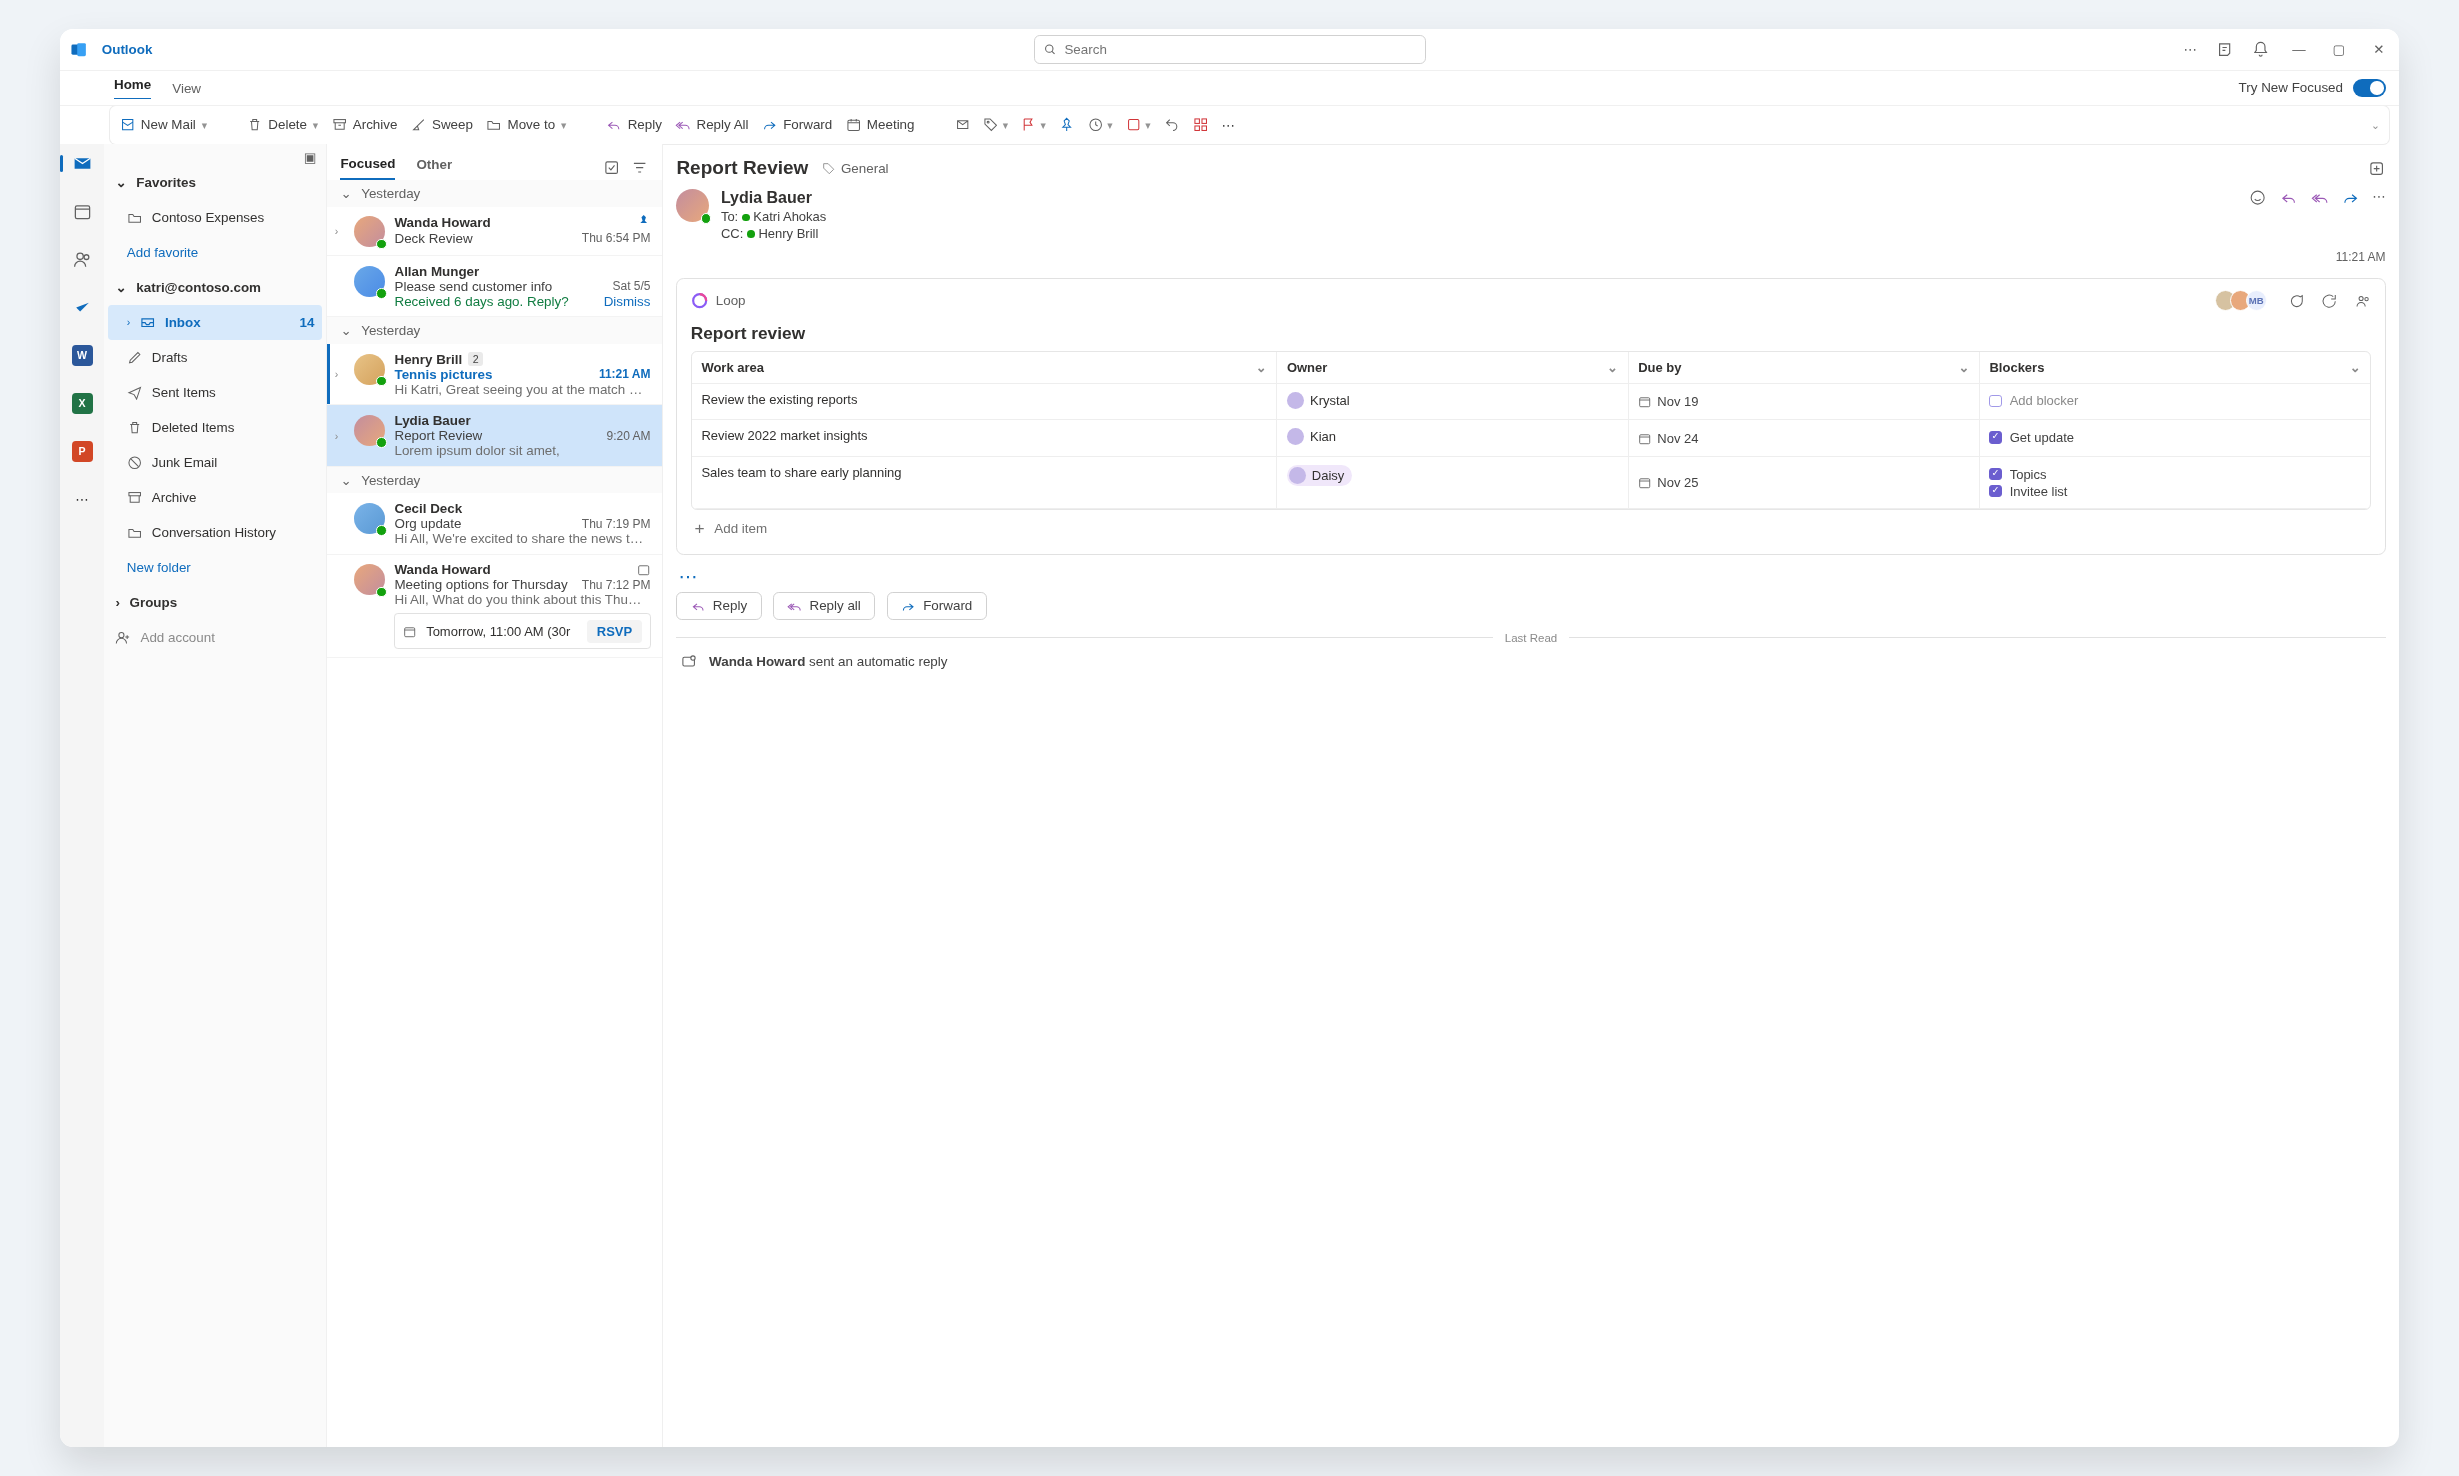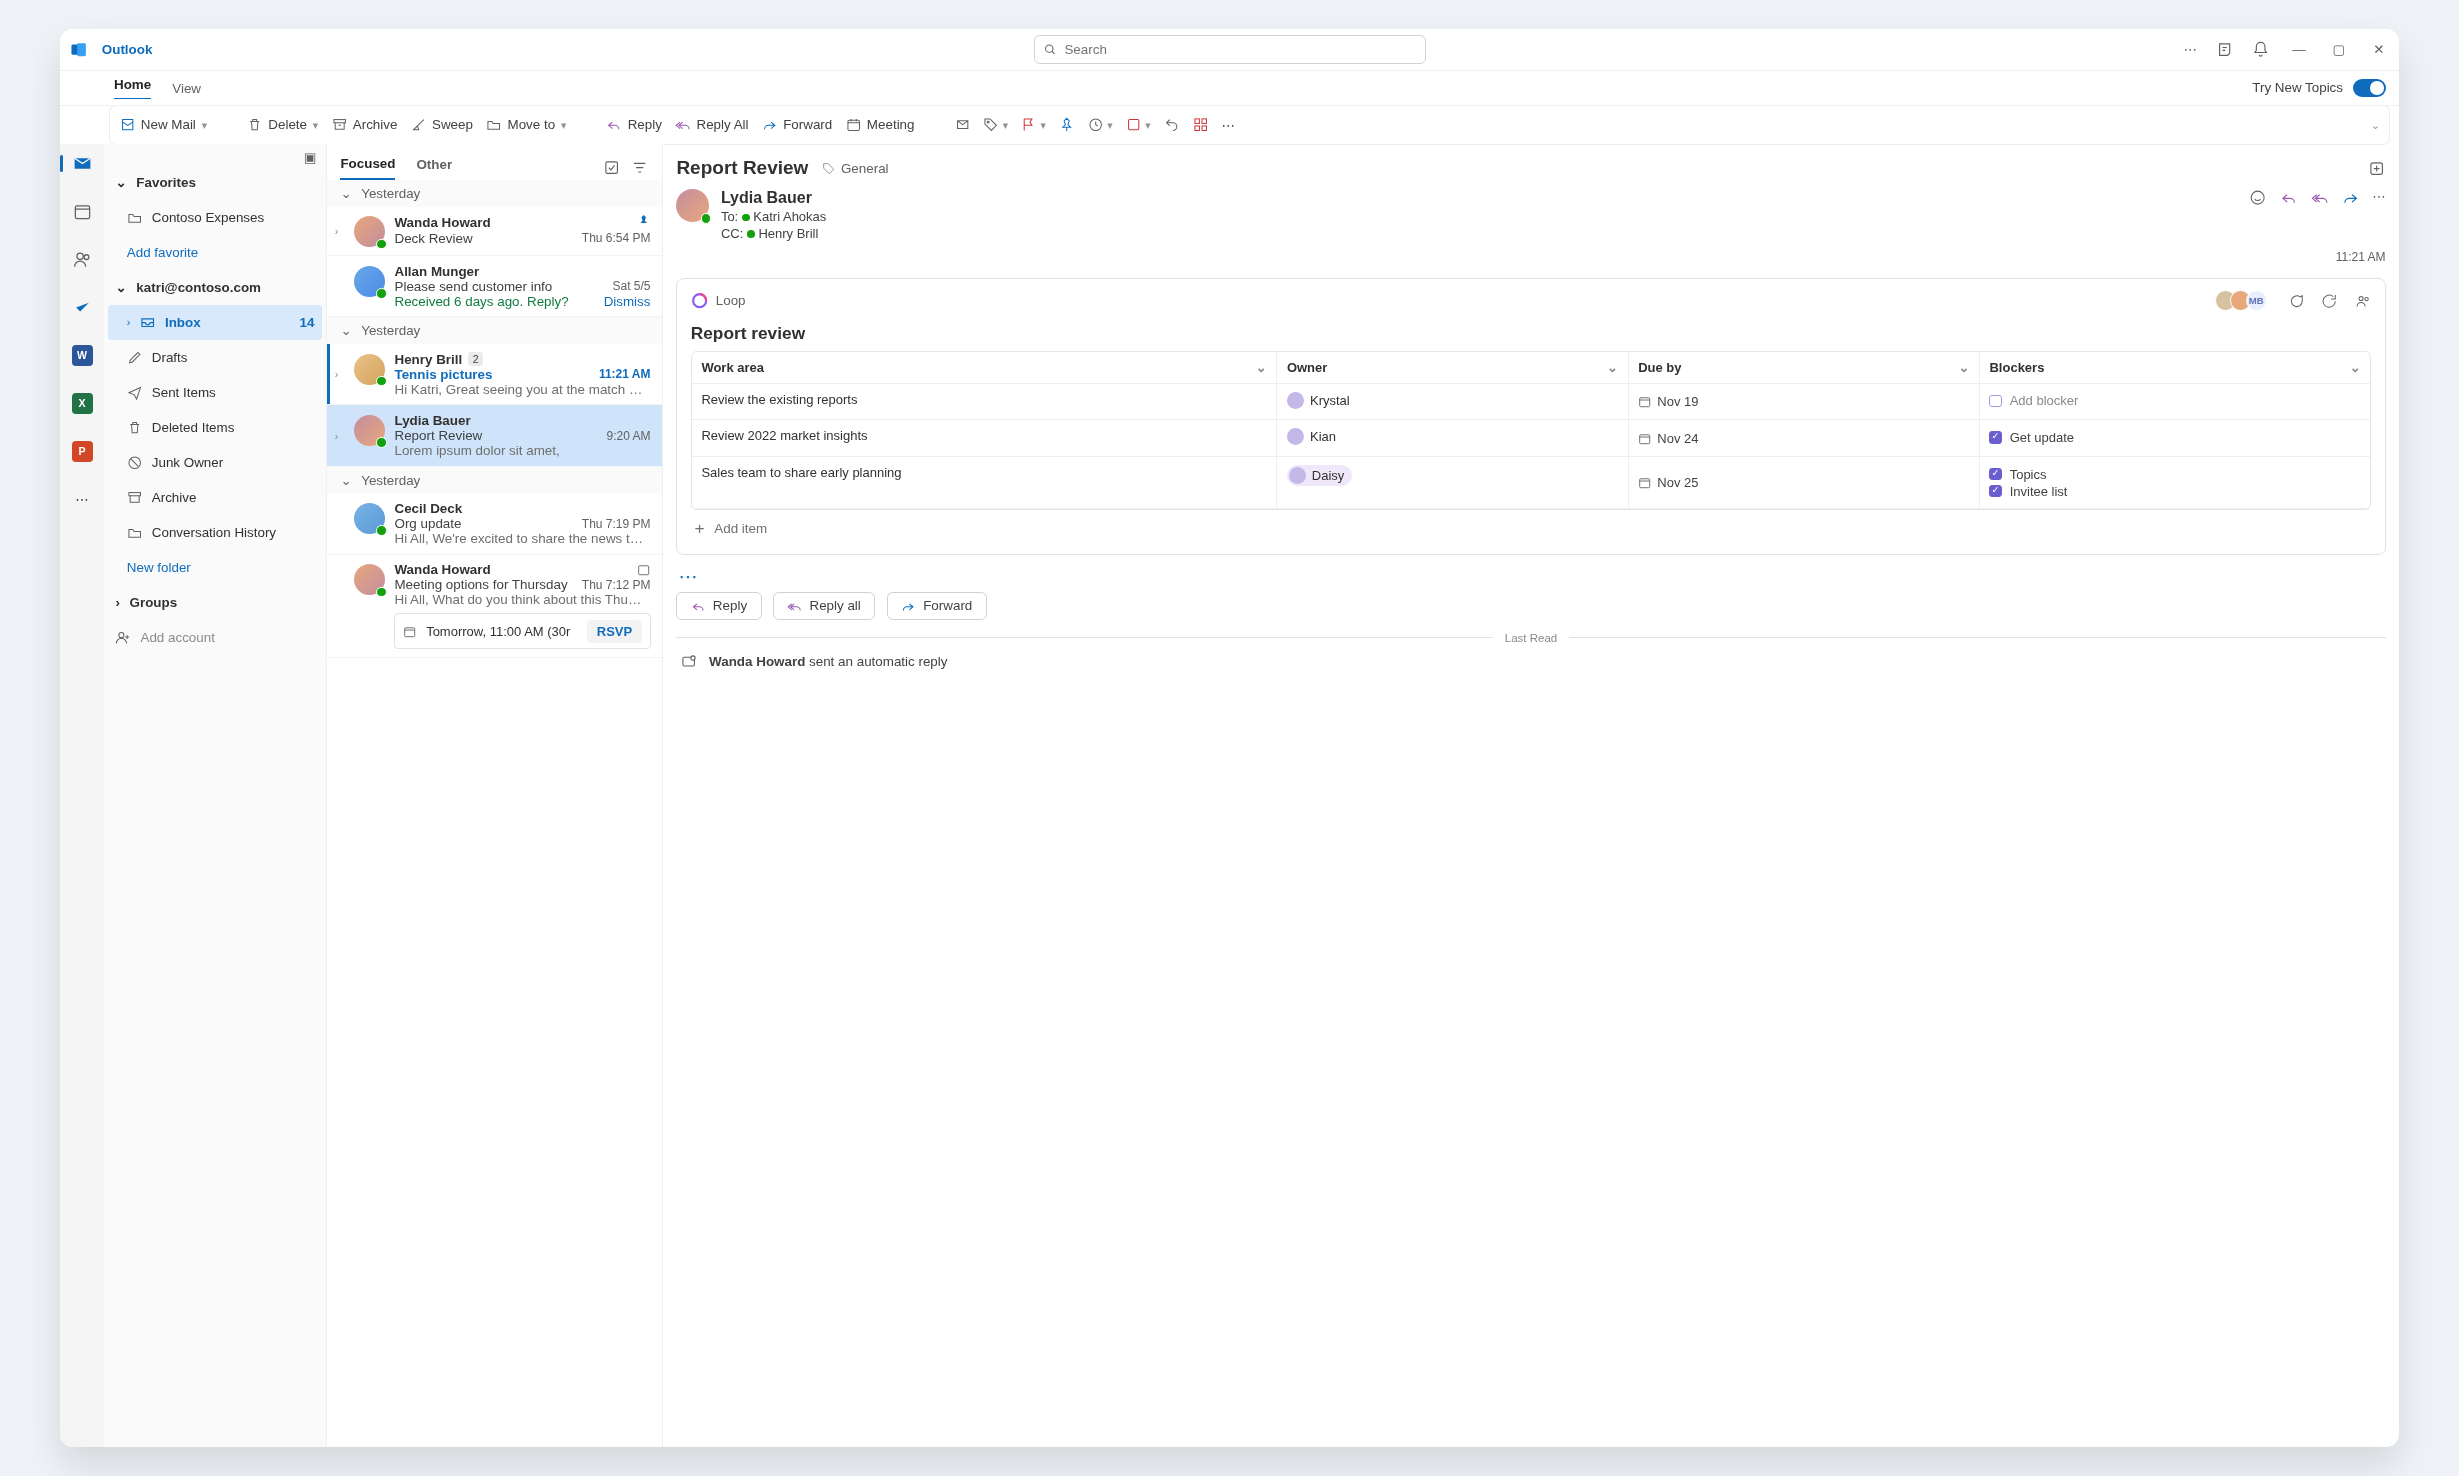--- a/index.html
+++ b/index.html
@@ -228,21 +228,21 @@
       <span class="winbtn">—</span>
       <span class="winbtn">▢</span>
       <span class="winbtn">✕</span>
     </div>
   </div>
 
   <div class="tabbar">
     <span class="tab active">Home</span>
     <span class="tab">View</span>
     <div class="trytoggle">
-      <span>Try New Topics</span>
+      <span>Try New Focused</span>
       <div class="switch"></div>
     </div>
   </div>
 
   <div class="ribbon">
     <div class="btn">
       <svg width="15.4" height="15.4" viewBox="0 0 24 24" fill="none" stroke="#0f6cbd" stroke-width="1.6">
           <path d="M4 4h16v16H4z"></path>
           <path d="M4 8l8 5 8-5"></path>
         </svg>
@@ -431,21 +431,21 @@
           <svg class="icon16" viewBox="0 0 24 24" fill="none" stroke="currentColor" stroke-width="1.6">
             <path d="M5 7h14M9 7V4h6v3M7 7l1 13h8l1-13"></path>
           </svg>
           <span>Deleted Items</span>
         </div>
       <div class="fold-row fold-sub">
           <svg class="icon16" viewBox="0 0 24 24" fill="none" stroke="currentColor" stroke-width="1.6">
             <circle cx="12" cy="12" r="9"></circle>
             <path d="M6 6l12 12"></path>
           </svg>
-          <span>Junk Owner</span>
+          <span>Junk Email</span>
         </div>
       <div class="fold-row fold-sub">
           <svg class="icon16" viewBox="0 0 24 24" fill="none" stroke="currentColor" stroke-width="1.6">
             <rect x="3" y="4" width="18" height="5"></rect>
             <path d="M5 9v10h14V9"></path>
           </svg>
           <span>Archive</span>
         </div>
       <div class="fold-row fold-sub">
           <svg class="icon16" viewBox="0 0 24 24" fill="none" stroke="currentColor" stroke-width="1.6">

